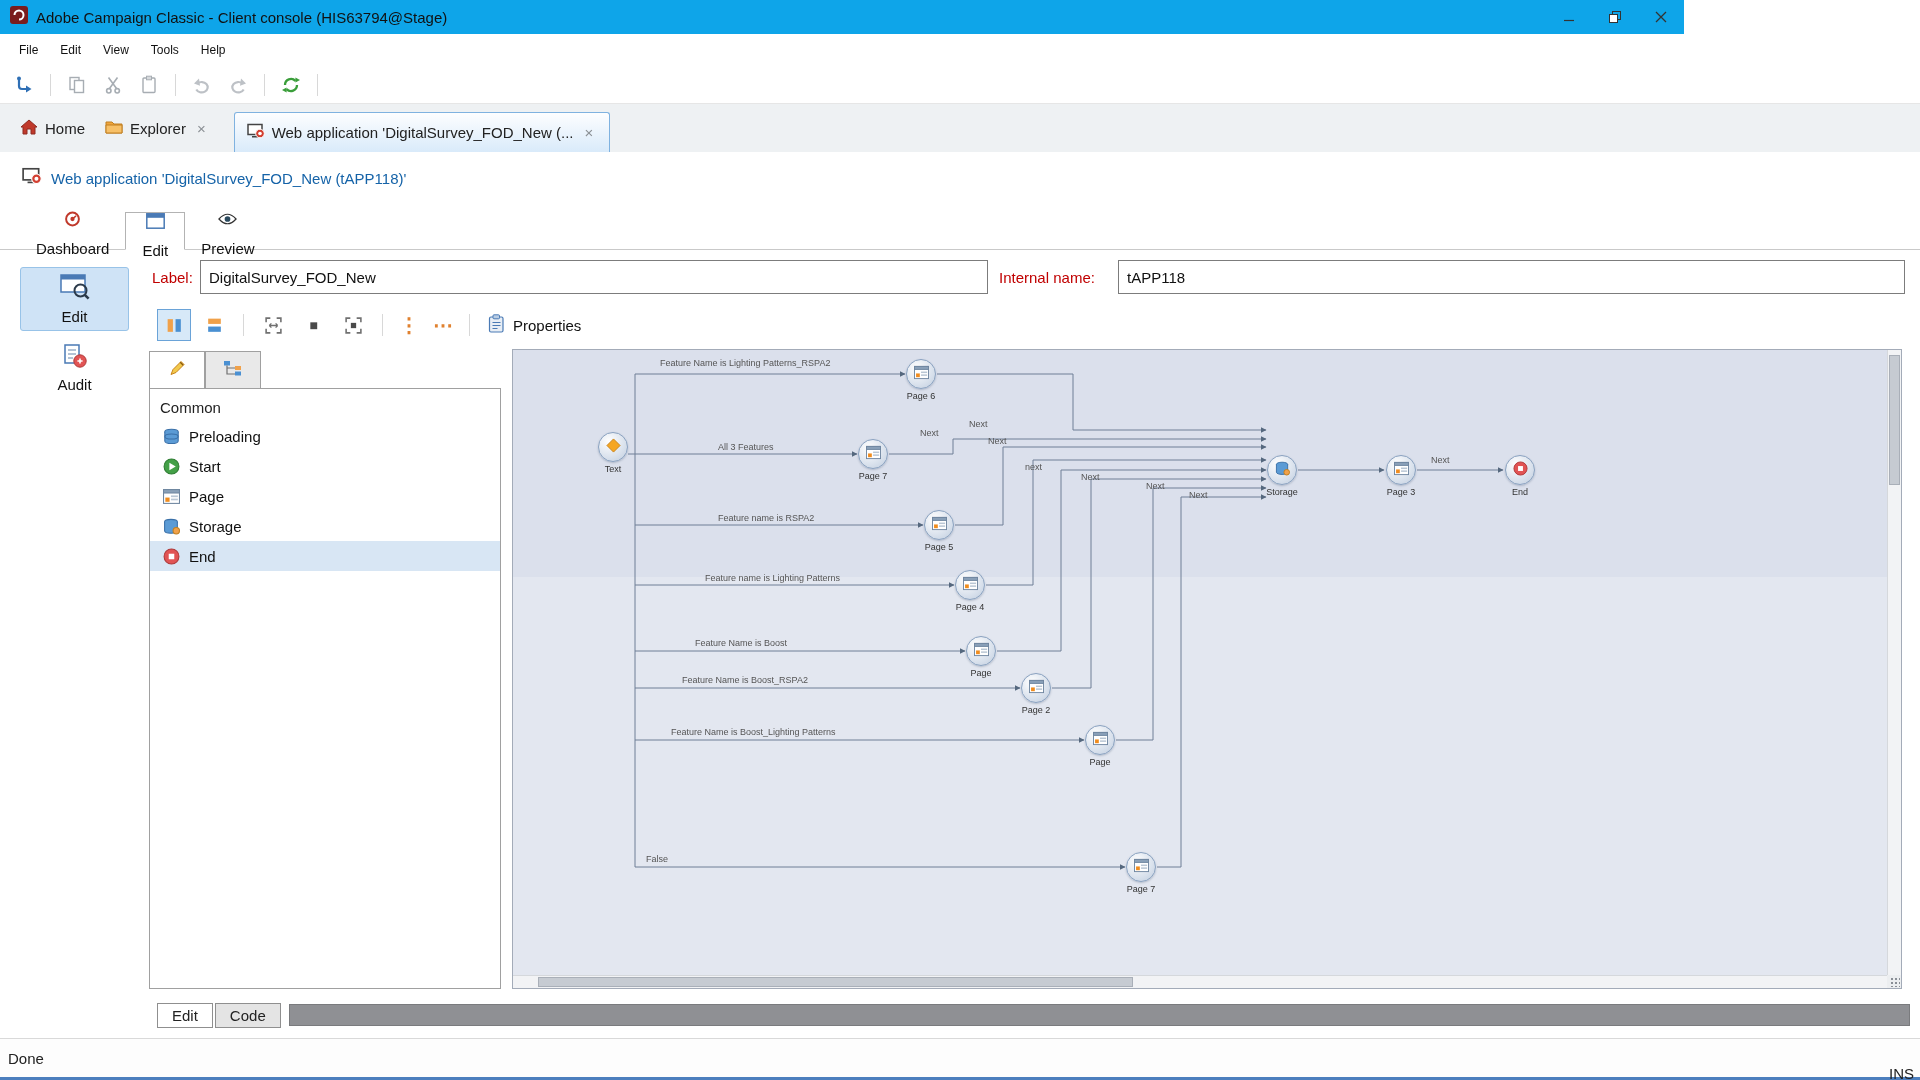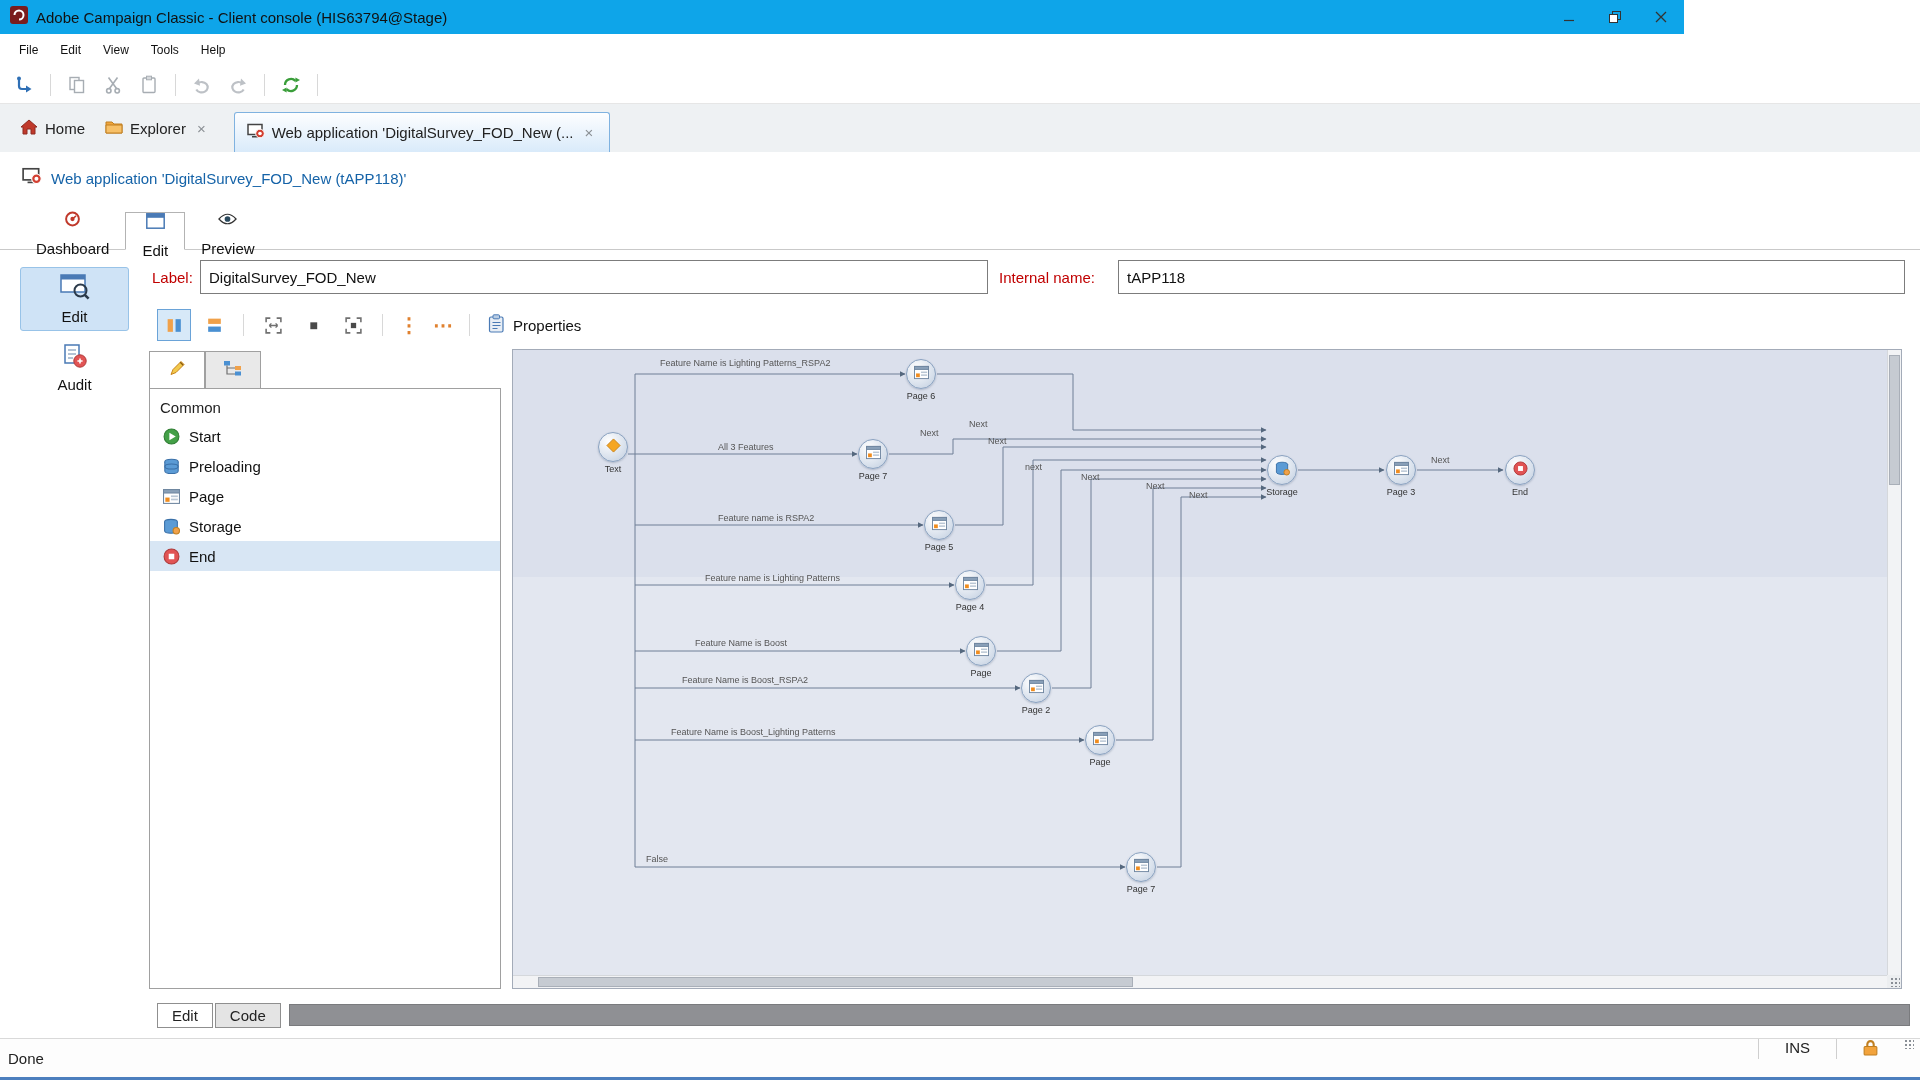--- a/index.html
+++ b/index.html
@@ -118,21 +118,21 @@
   .bottom-tabs { left:147px; top:999px; width:1773px; height:32px; background:#fff;
     display:flex; align-items:center; padding-left:10px; gap:2px; }
   .btab { font-size:15px; padding:3px 14px; border:1px solid #8f8f8f; background:#e4e4e4; color:#222; }
   .btab.active { background:#fff; }
   .h-splitter { height:22px; flex:1; margin-left:6px; margin-right:10px; background:#8f9094; border:1px solid #7a7b7e; }
 
   
   .statusbar { left:0; top:1038px; width:1920px; height:42px; background:#fdfdfd;
     border-top:1px solid #d9d9d9; border-bottom:3px solid #4c7fbe;
     display:flex; align-items:center; padding:0 8px; font-size:15px; color:#222; }
-  .status-right { position:absolute; right:6px; top:0; height:39px; display:flex; gap:26px; }
+  .status-right { position:absolute; right:6px; top:0; height:39px; display:flex; align-items:center; gap:26px;flex-direction:column; }
   .st-sep { width:1px; height:20px; background:#cfcfcf; }
   .statusbar svg.lock { width:15px; height:17px; }
 </style>
 </head>
 <body>
 
 <div class="abs titlebar">
   <span>
     <svg width="18" height="18" viewBox="0 0 18 18">
         <rect width="18" height="18" rx="3" fill="#7a1d1d"></rect>
@@ -385,35 +385,35 @@
         </svg>
     </span>
   </div>
 </div>
 <div class="abs palette-list">
   <div class="pal-group">Common</div>
   <div id="palette-items">
       <div class="pal-item">
         <span class="pal-ic">
           <svg viewBox="0 0 16 16">
-            <circle cx="8" cy="8" r="7" fill="#43a047" stroke="#2e7d32"></circle>
-            <polygon points="6,4.5 12,8 6,11.5" fill="#fff"></polygon>
-          </svg>
-        </span>
-        <span>Start</span>
-      </div>
-      <div class="pal-item">
-        <span class="pal-ic">
-          <svg viewBox="0 0 16 16">
             <ellipse cx="8" cy="3.6" rx="6.3" ry="2.4" fill="#5b9bd5" stroke="#3a70a8"></ellipse>
             <path d="M1.7 3.6 v8.6 c0 1.3 2.8 2.4 6.3 2.4 s6.3-1.1 6.3-2.4 V3.6" fill="#5b9bd5" stroke="#3a70a8"></path>
             <ellipse cx="8" cy="8" rx="6.3" ry="2.4" fill="none" stroke="#3a70a8"></ellipse>
           </svg>
         </span>
         <span>Preloading</span>
+      </div>
+      <div class="pal-item">
+        <span class="pal-ic">
+          <svg viewBox="0 0 16 16">
+            <circle cx="8" cy="8" r="7" fill="#43a047" stroke="#2e7d32"></circle>
+            <polygon points="6,4.5 12,8 6,11.5" fill="#fff"></polygon>
+          </svg>
+        </span>
+        <span>Start</span>
       </div>
       <div class="pal-item">
         <span class="pal-ic">
           <svg viewBox="0 0 16 14">
             <rect x="0.5" y="0.5" width="15" height="13" fill="#fff" stroke="#6f86a0"></rect>
             <rect x="0.5" y="0.5" width="15" height="3.2" fill="#8aa0b8" stroke="#6f86a0"></rect>
             <rect x="2.2" y="8" width="4" height="4" fill="#f08c1e"></rect>
             <rect x="7.5" y="6" width="6.5" height="1.6" fill="#b9c6d4"></rect>
             <rect x="7.5" y="9" width="6.5" height="1.6" fill="#b9c6d4"></rect>
           </svg>

